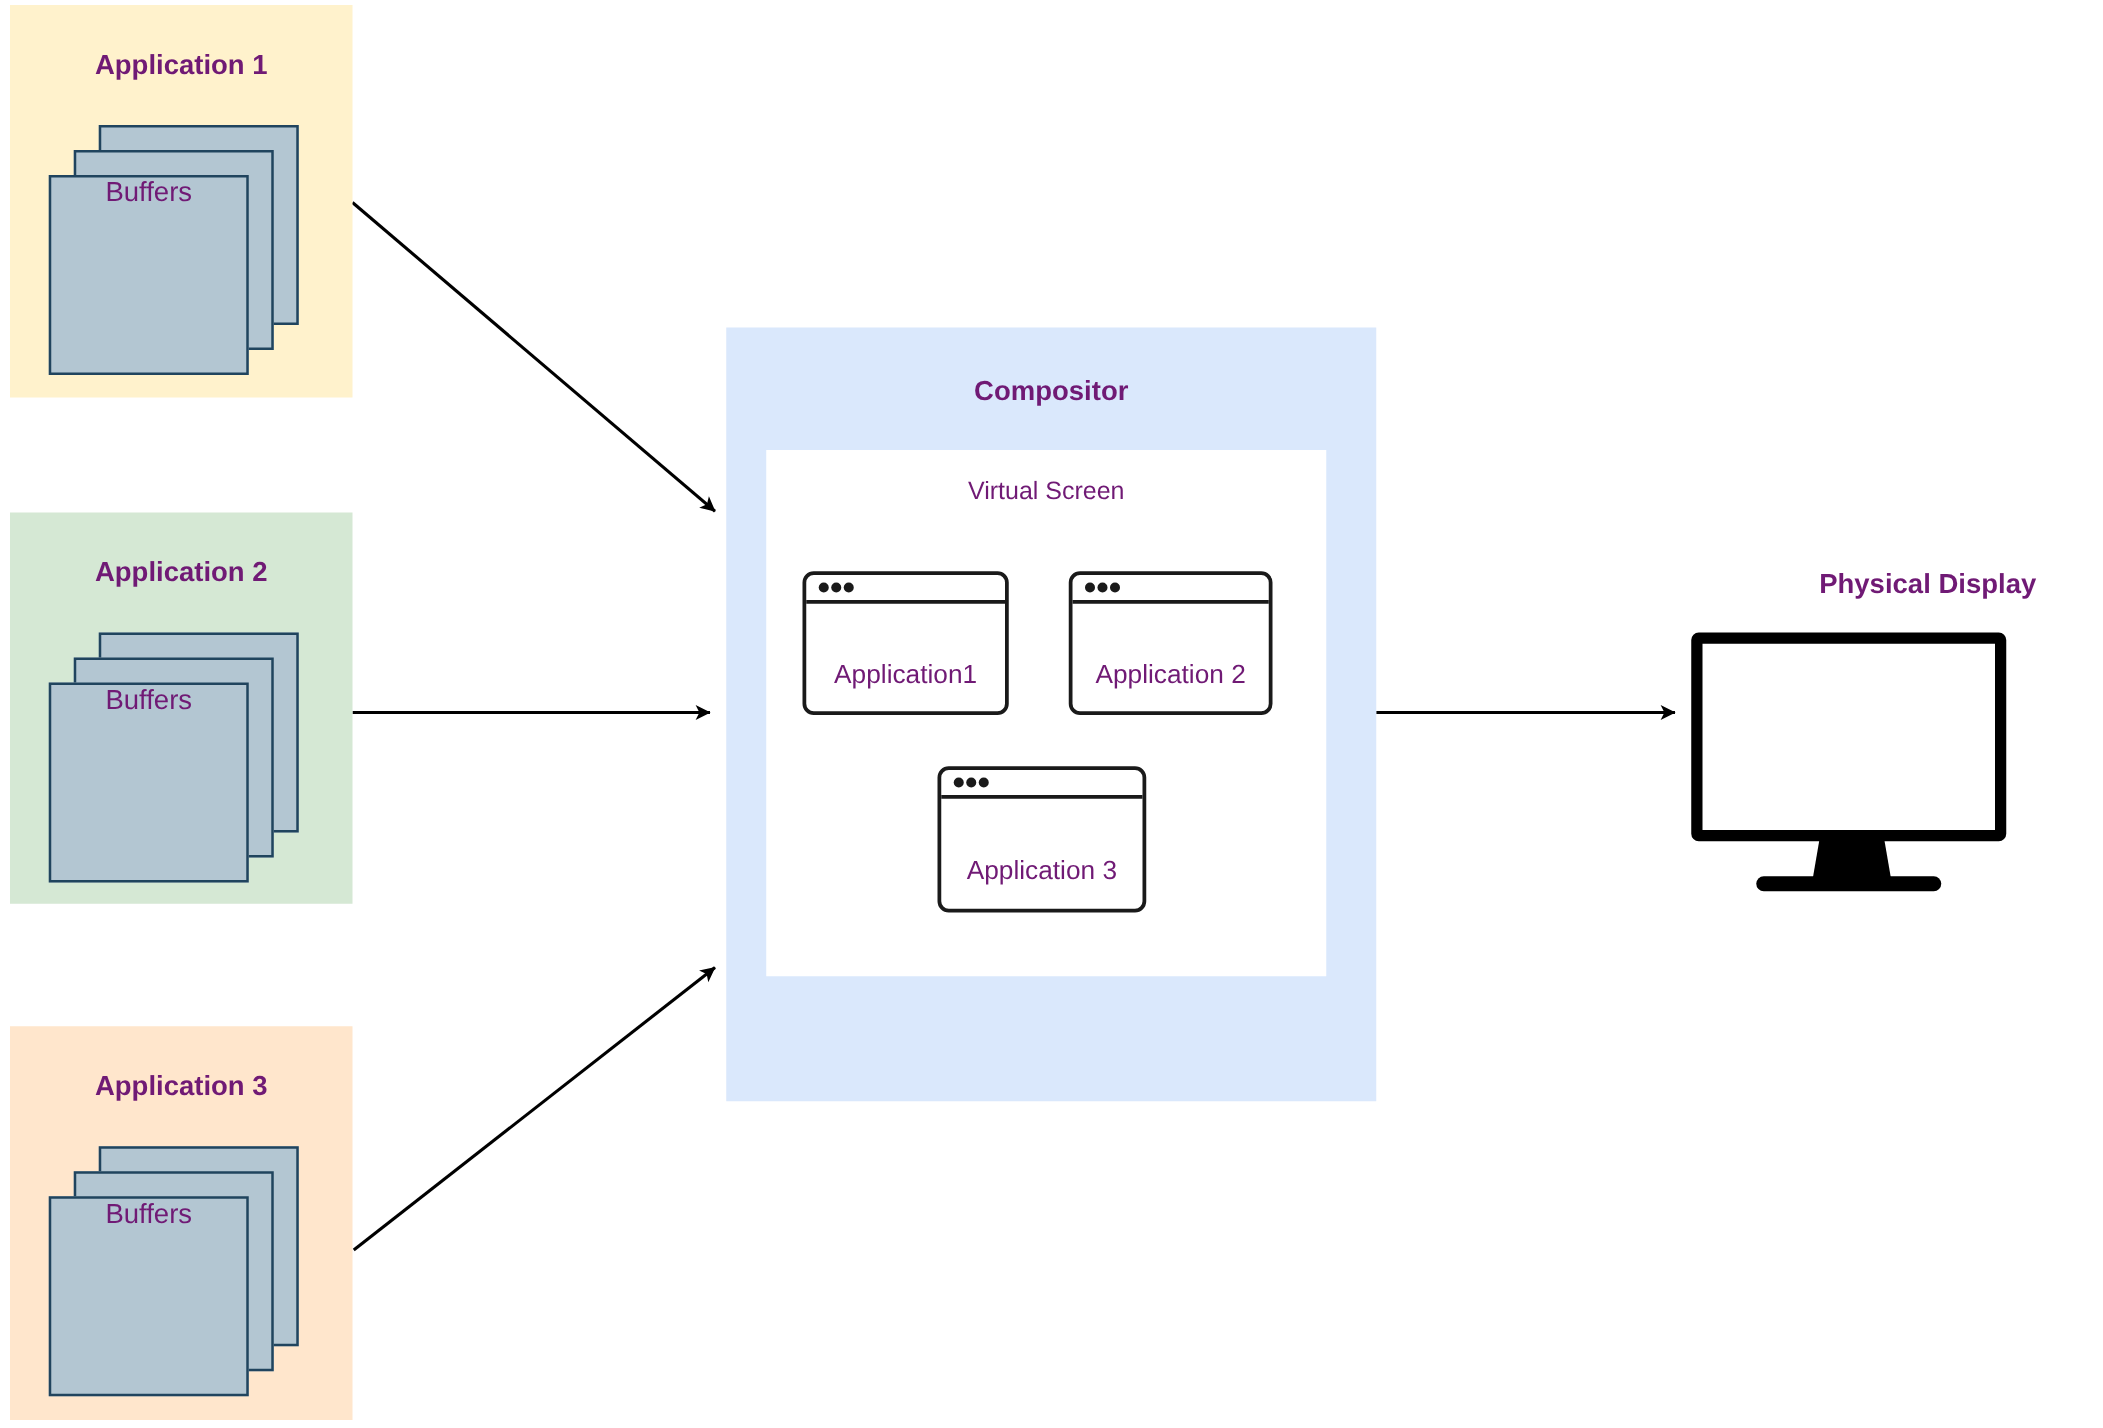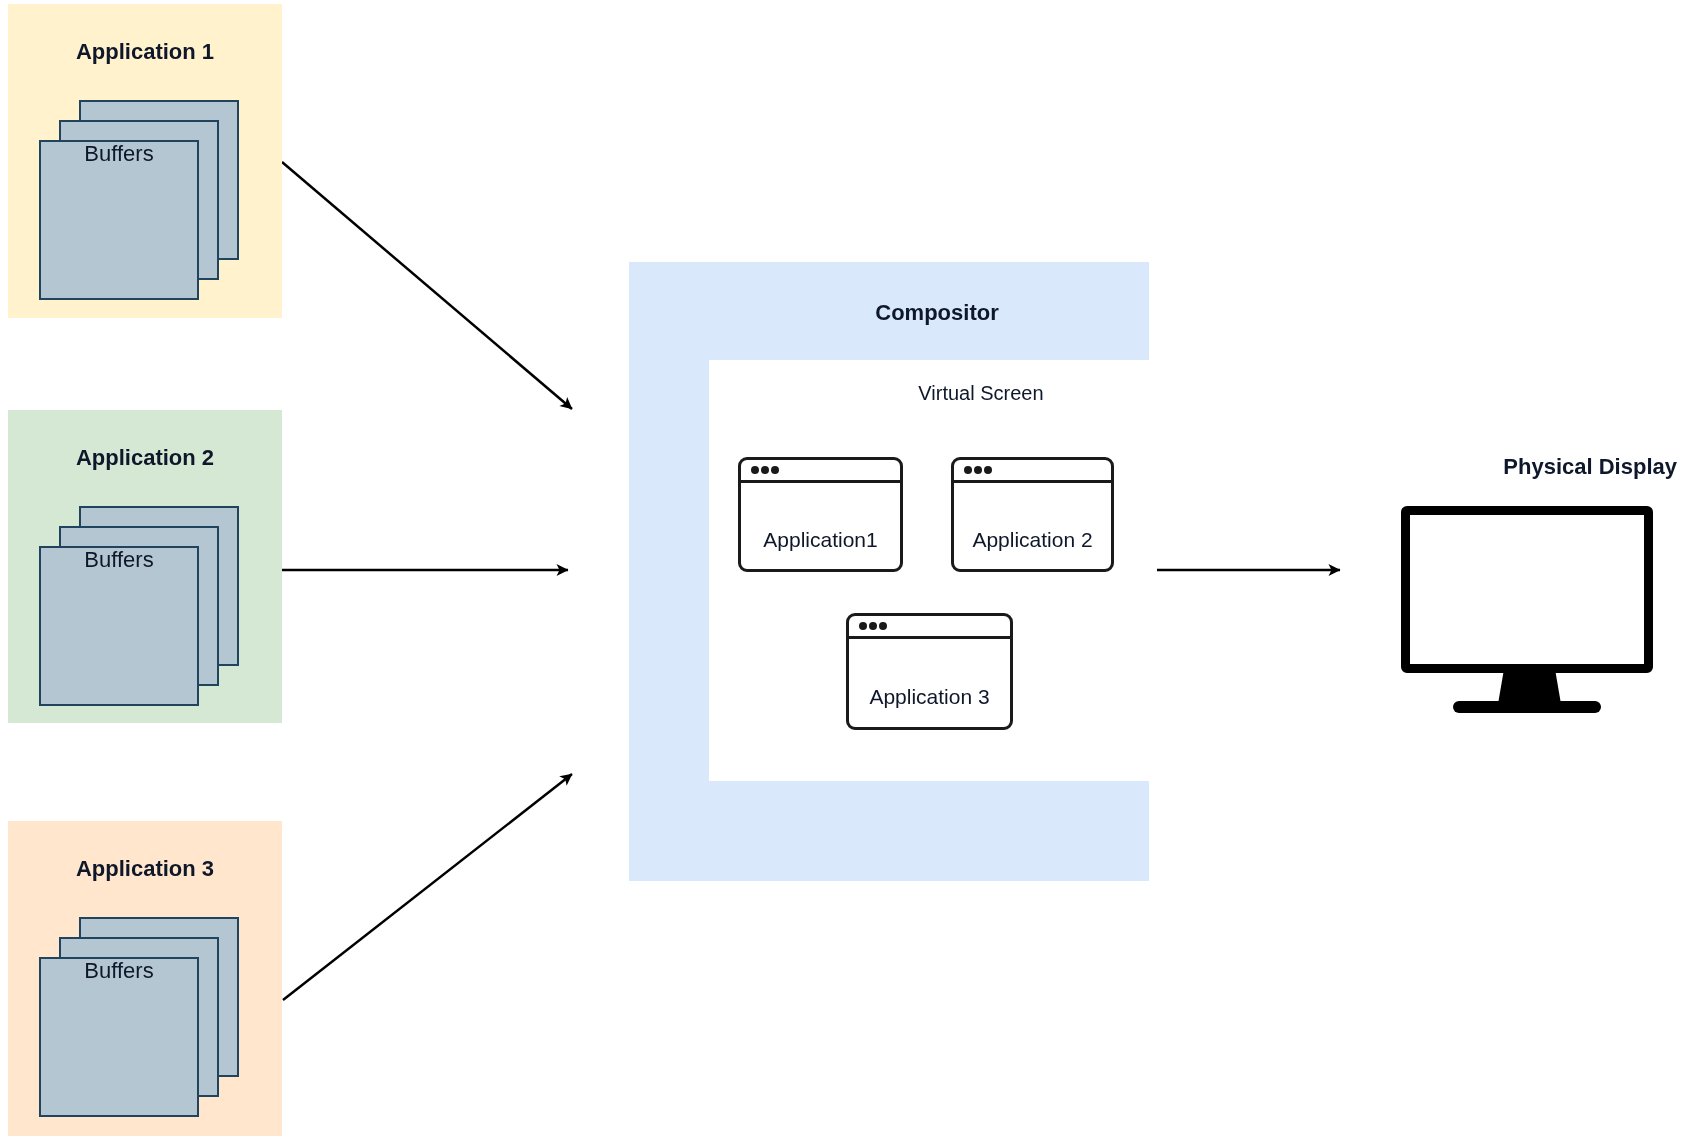--- a/index.html
+++ b/index.html
@@ -6,24 +6,24 @@
     margin: 0;
     padding: 0;
     background: #ffffff;
   }
   #canvas {
     position: relative;
     width: 1682px;
     height: 1142px;
     background: #ffffff;
     font-family: "Liberation Sans", sans-serif;
-    color: #0f172a;
+    color: #701a75;
     overflow: hidden;
   }
-  .abs { position: absolute; margin-left: 48px; }
+  .abs { position: absolute; }
 
   
   .app-group {
     position: absolute;
     width: 274px;
   }
   .group-title {
     position: absolute;
     top: 36px;
     left: 0;

